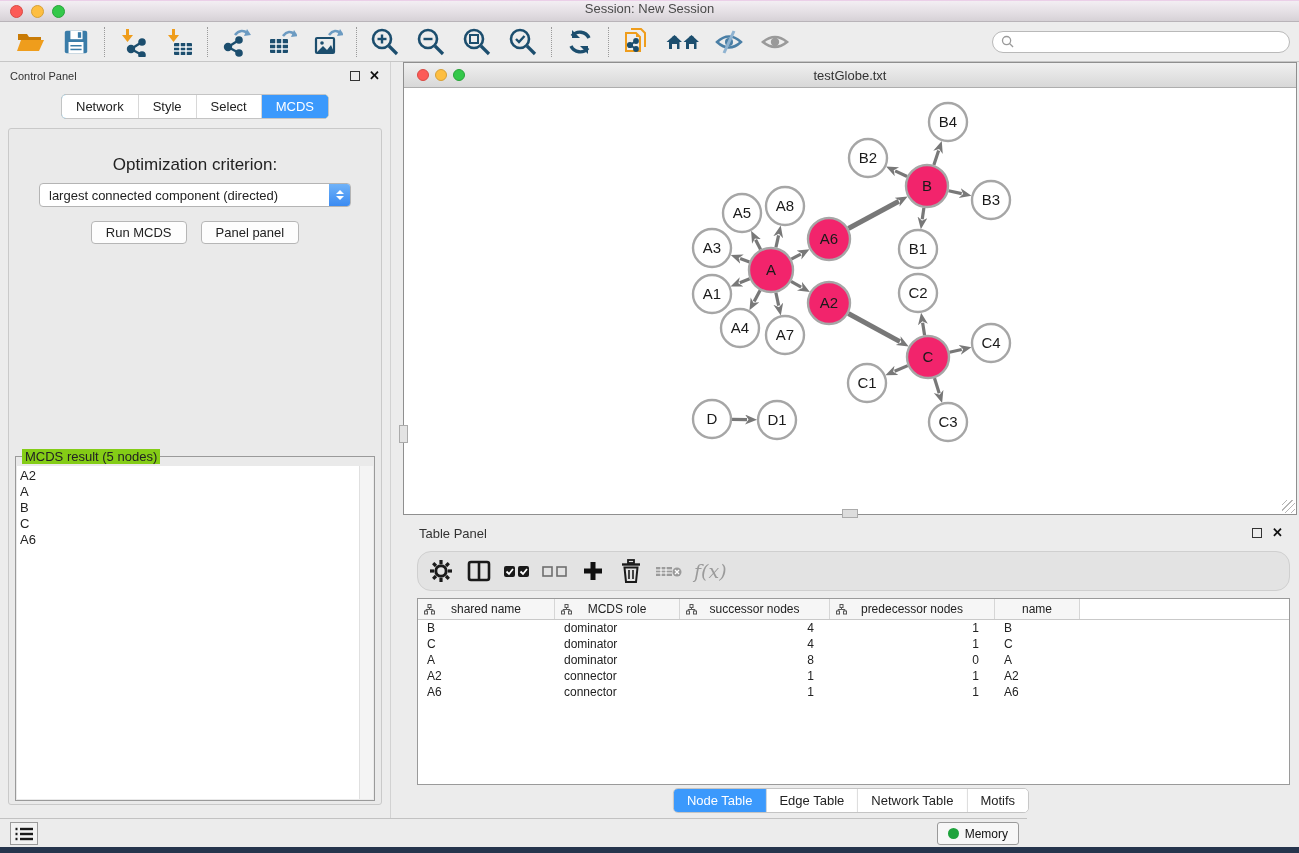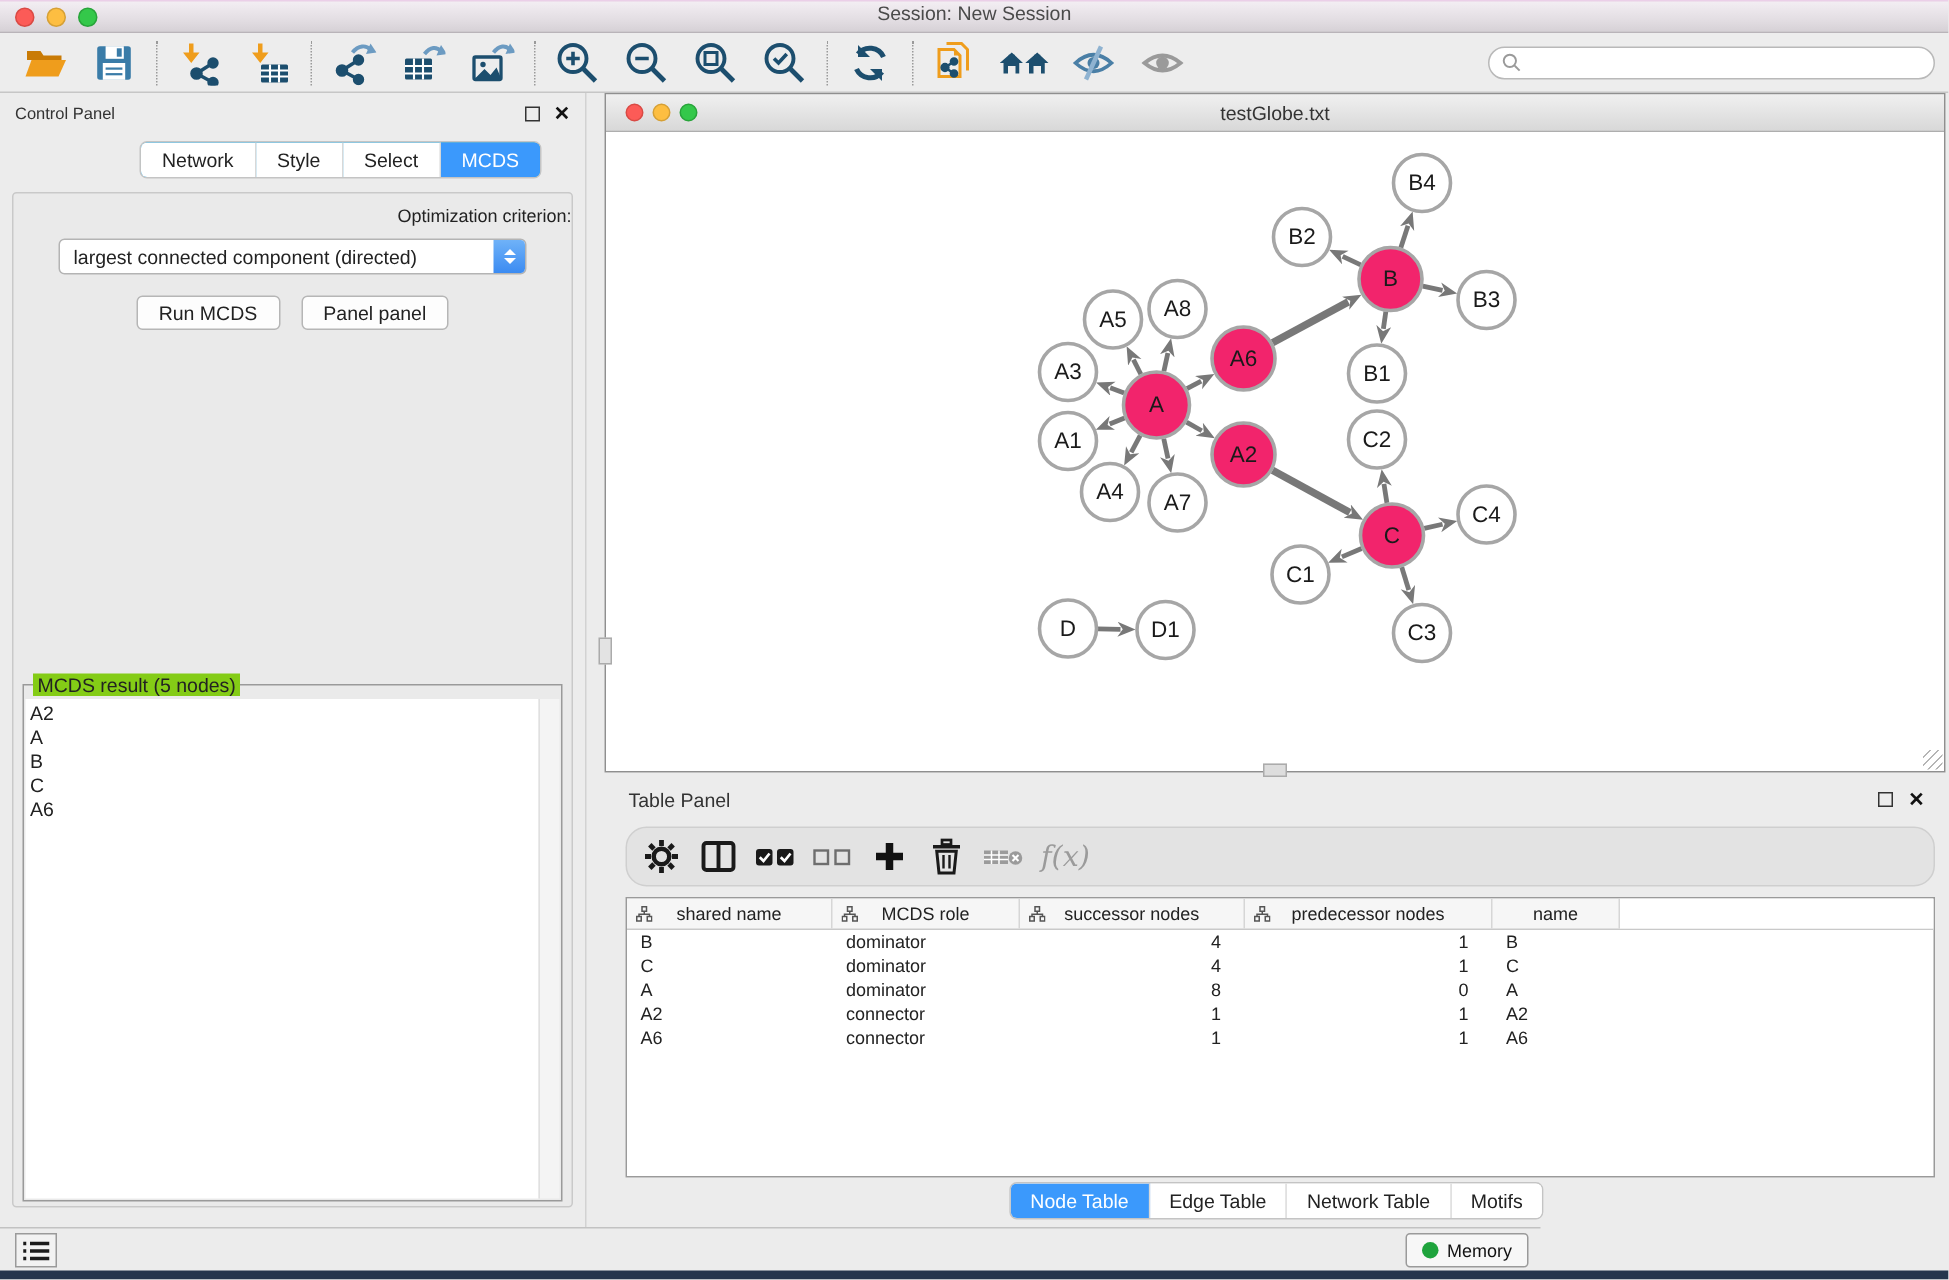--- a/index.html
+++ b/index.html
@@ -30,27 +30,27 @@
 
   
   .control-panel { position:absolute; left:0; top:62px; width:391px; height:756px; background:#ececec;
     border-right:1px solid #d2d2d2; }
   .cp-header { position:absolute; left:0; top:0; width:100%; height:28px; display:flex; align-items:center; padding:0 10px; }
   .cp-title { font-size:11px; color:#333; }
   .cp-winbtns { margin-left:auto; display:flex; gap:9px; align-items:center; }
   .float-box { width:10px; height:10px; border:1.5px solid #333; display:inline-block; }
   .close-x { font-size:13px; font-weight:bold; color:#111; line-height:10px; }
   .cp-tabs { position:absolute; left:50%; transform:translateX(-50%); top:32px; display:flex;
-    background:#0ea5e9; border:1px solid #c4c4c4; border-radius:5px; overflow:hidden;margin-left:32px; }
+    background:#0ea5e9; border:1px solid #c4c4c4; border-radius:5px; overflow:hidden; }
   .cp-tab { font-size:13px; padding:4px 14px; background:#fff; color:#222; border-right:1px solid #d8d8d8; cursor:default; }
   .cp-tab:last-child { border-right:none; }
   .cp-tab.selected { background:#3b99fc; color:#fff; }
   .cp-body { position:absolute; left:8px; right:8px; top:66px; bottom:13px; border:1px solid #c9c9c9;
     border-radius:3px; background:#eaeaea; }
-  .opt-label { text-align:right; font-size:12px; margin-top:8px; }
+  .opt-label { text-align:center; font-size:17px; margin-top:26px; }
   .dropdown { position:relative; margin:8px auto 0; width:312px; height:24px; border:1px solid #b4b4b4;
     border-radius:4px; background:#fff; display:flex; align-items:center; }
   .dropdown-text { flex:1; font-size:13px; padding-left:9px; white-space:nowrap; overflow:hidden; }
   .dropdown-stepper { width:21px; height:100%; background:linear-gradient(#6fb2f8,#3b8bf2); border-radius:0 3px 3px 0;
     display:flex; flex-direction:column; align-items:center; justify-content:center; gap:2px; }
   .chev { width:0; height:0; border-left:4px solid transparent; border-right:4px solid transparent; }
   .chev.up { border-bottom:4px solid #fff; }
   .chev.down { border-top:4px solid #fff; }
   .cp-buttons { display:flex; justify-content:center; gap:14px; margin-top:14px; }
   .std-btn { font-size:13px; background:#fdfdfd; border:1px solid #b6b6b6; border-radius:4px; padding:3px 14px; color:#222; }

